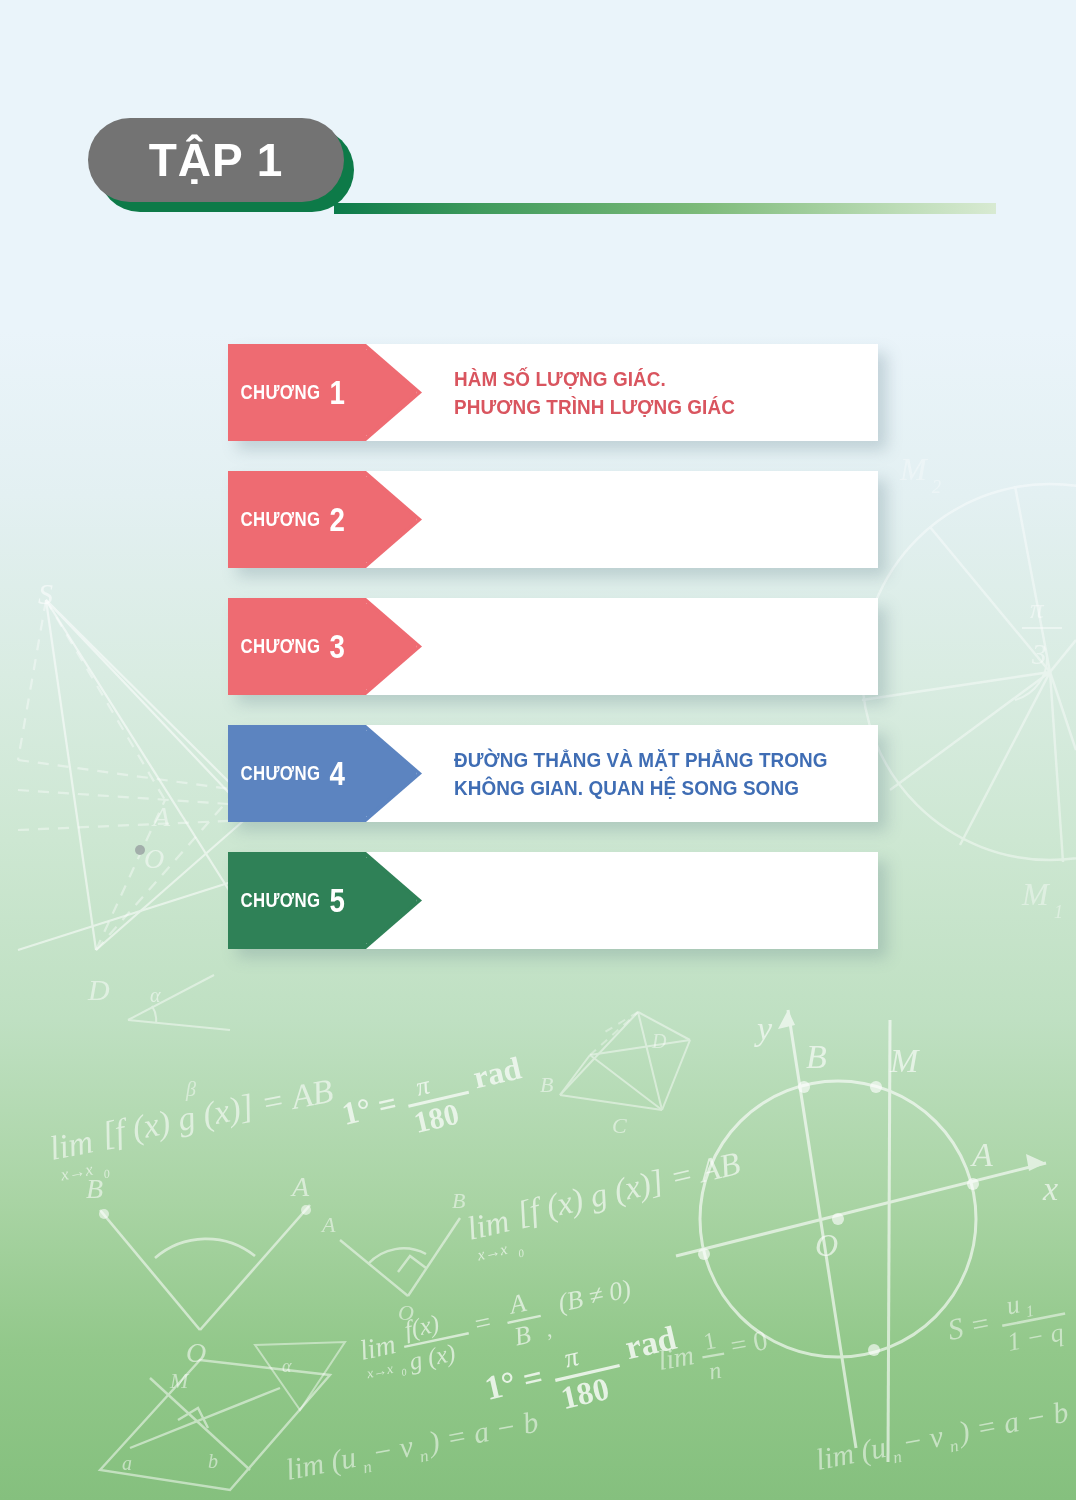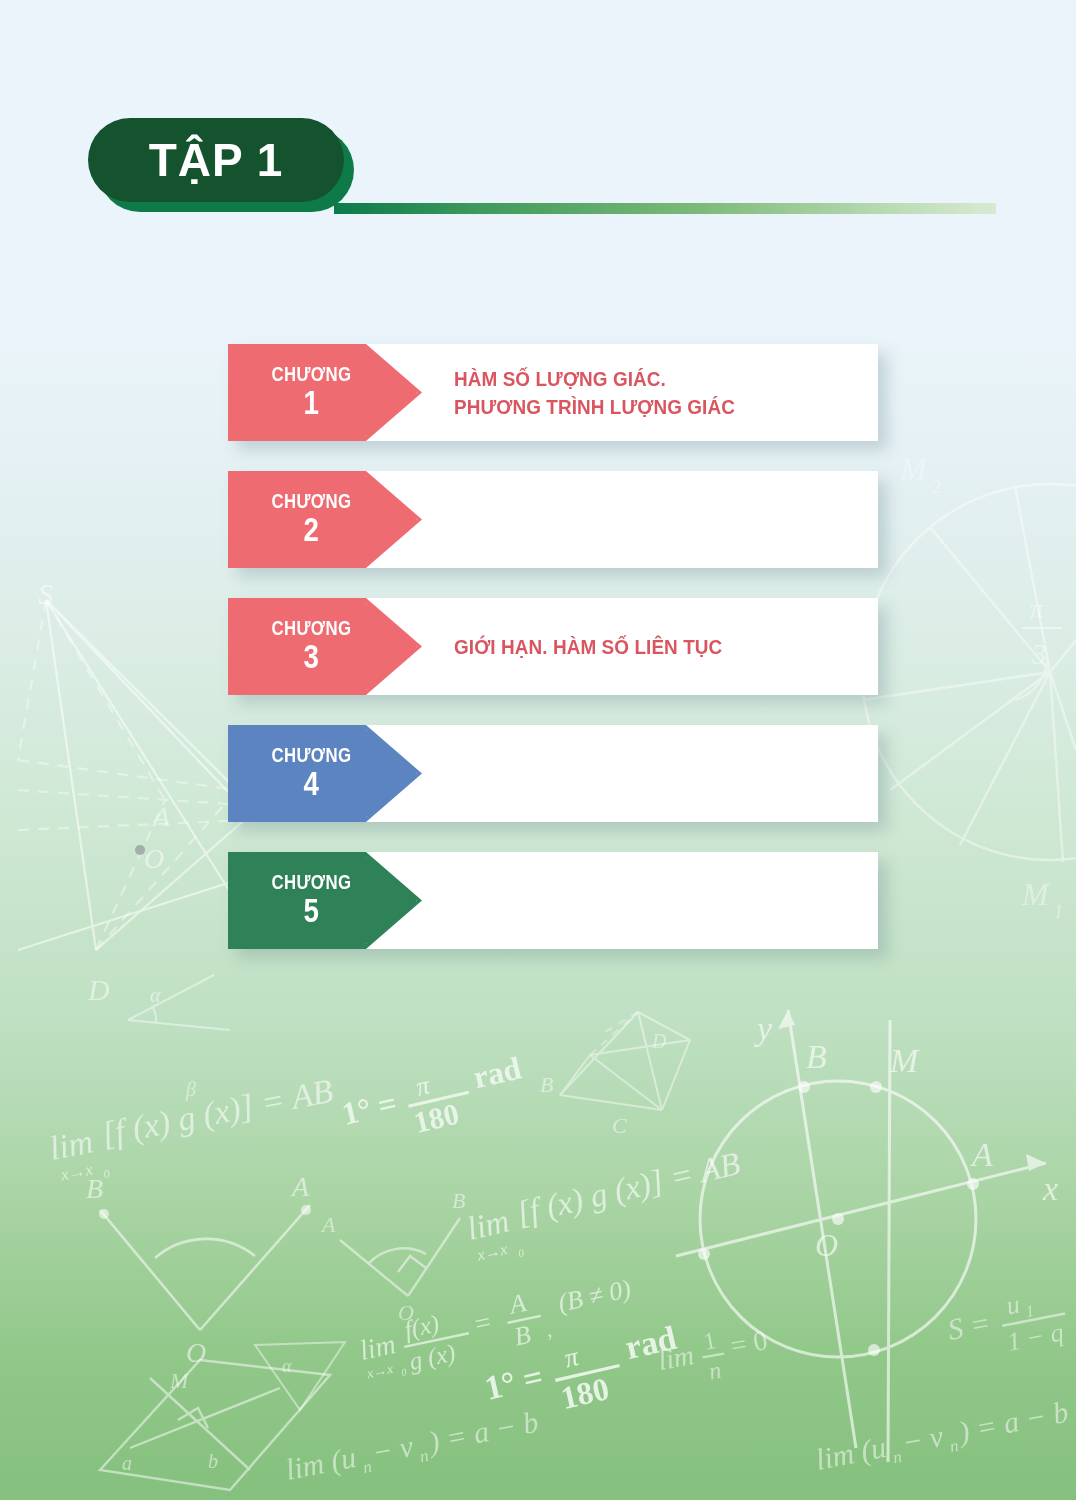--- a/index.html
+++ b/index.html
@@ -27,21 +27,21 @@
     width:920px; height:100px;
   }
   #volume-shadow {
     position:absolute; left:10px; top:10px;
     width:256px; height:84px;
     background:#0d7a48; border-radius:42px;
   }
   #volume-badge {
     position:absolute; left:0; top:0;
     width:256px; height:84px;
-    background:#14532d; border-radius:42px;
+    background:#737373; border-radius:42px;
     display:flex; align-items:center; justify-content:center;
   }
   #volume-label {
     color:#ffffff; font-size:46px; font-weight:bold;
     letter-spacing:1px; line-height:1;
   }
   #volume-rule {
     position:absolute; left:246px; top:85px;
     width:662px; height:11px;
     background:linear-gradient(to right,#0b7a4a 0%, #3f9a5c 22%, #7cba79 55%, #bcdcb6 85%, #d8ead2 100%);
@@ -68,22 +68,22 @@
     width:194px; height:97px;
     display:flex; flex-direction:column;
     align-items:center; justify-content:center;
     clip-path:polygon(0 0, 138px 0, 194px 50%, 138px 100%, 0 100%);
     padding-right:30px;
   }
   .chapter-tag-inner {
     position:absolute; left:5px; top:5px;
     width:184px; height:87px;
     clip-path:polygon(0 0, 133px 0, 184px 50%, 133px 100%, 0 100%);
-    display:flex; flex-direction:column;
-    align-items:center; justify-content:center;
+    display:flex; 
+    align-items:center; 
     padding-right:28px;
   }
   .chapter-tag-word {
     color:#ffffff; font-size:20px; font-weight:bold;
     letter-spacing:.4px; line-height:1.05;
     transform:scaleX(.84); transform-origin:center;
   }
   .chapter-tag-num {
     color:#ffffff; font-size:33px; font-weight:bold;
     line-height:1.05; margin-top:1px;
@@ -366,34 +366,35 @@
   </div>
 
   <div class="chapter-row tone-red">
     <div class="chapter-card">
       <div class="chapter-tag">
         <div class="chapter-tag-inner">
           <span class="chapter-tag-word">CHƯƠNG</span>
           <span class="chapter-tag-num">3</span>
         </div>
       </div>
-      <div class="chapter-title">
-        <span class="chapter-title-line">GIỚI HẠN. HÀM SỐ LIÊN TỤC</span>
-      </div>
     </div>
   </div>
 
   <div class="chapter-row tone-blue">
     <div class="chapter-card">
       <div class="chapter-tag">
         <div class="chapter-tag-inner">
           <span class="chapter-tag-word">CHƯƠNG</span>
           <span class="chapter-tag-num">4</span>
         </div>
       </div>
+      <div class="chapter-title">
+        <span class="chapter-title-line">ĐƯỜNG THẲNG VÀ MẶT PHẲNG TRONG</span>
+        <span class="chapter-title-line">KHÔNG GIAN. QUAN HỆ SONG SONG</span>
+      </div>
     </div>
   </div>
 
   <div class="chapter-row tone-green">
     <div class="chapter-card">
       <div class="chapter-tag">
         <div class="chapter-tag-inner">
           <span class="chapter-tag-word">CHƯƠNG</span>
           <span class="chapter-tag-num">5</span>
         </div>

